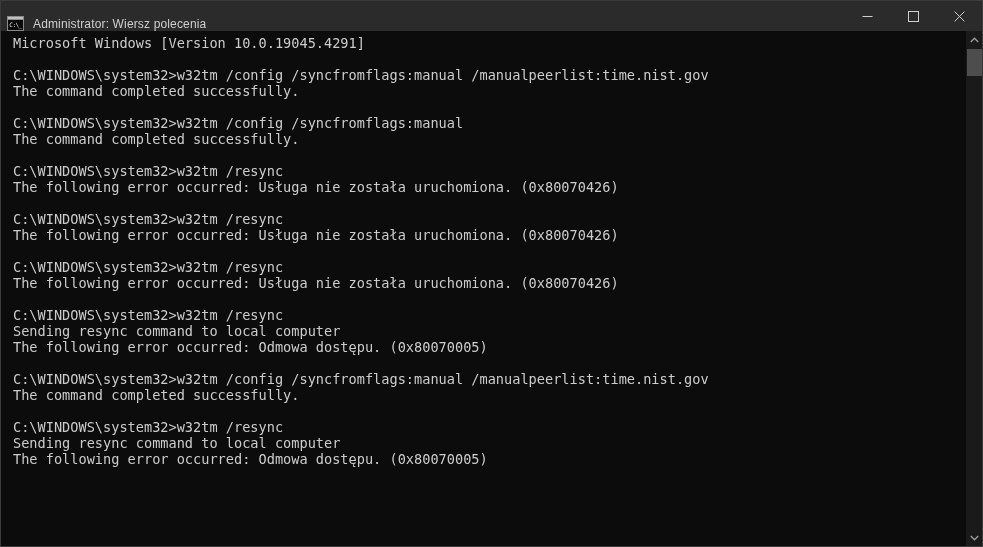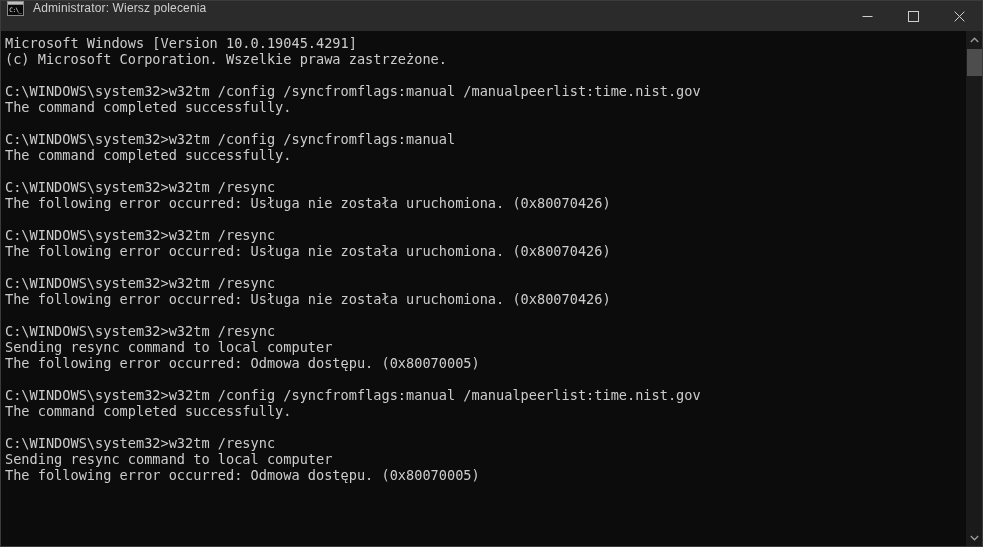--- a/index.html
+++ b/index.html
@@ -24,21 +24,21 @@
     overflow: hidden;
   }
 
   
   .titlebar {
     position: absolute;
     top: 0; left: 0; right: 0;
     height: 30px;
     background: #2b2b2b;
     display: flex;
-    align-items: flex-start;
+    align-items: flex-end;
     user-select: none;
   }
   .title-icon {
     width: 17px;
     height: 15px;
     margin-left: 6px;
     margin-right: 9px;
     flex: 0 0 auto;
     position: relative;
     background: #d8d8d8;
@@ -91,21 +91,21 @@
 
   
   .console {
     position: absolute;
     top: 30px;
     left: 0;
     right: 17px;
     bottom: 0;
     background: #0c0c0c;
     overflow: hidden;
-    padding: 4px 0 0 4px;
+    padding: 4px 0 0 12px;
     box-sizing: border-box;
   }
   .console-line {
     font-family: "DejaVu Sans Mono", monospace;
     font-size: 13.6px;
     line-height: 16px;
     color: #cccccc;
     white-space: pre;
     letter-spacing: 0px;
     height: 16px;
@@ -172,21 +172,20 @@
         <svg width="11" height="11" viewBox="0 0 11 11" aria-hidden="true">
           <line x1="0.6" y1="0.6" x2="10.4" y2="10.4" stroke="#cfcfcf" stroke-width="1"></line>
           <line x1="10.4" y1="0.6" x2="0.6" y2="10.4" stroke="#cfcfcf" stroke-width="1"></line>
         </svg>
       </div>
     </div>
   </div>
 
   <div class="console" id="console-output">
       <div class="console-line">Microsoft Windows [Version 10.0.19045.4291]</div>
-      <div class="console-line">(c) Microsoft Corporation. Wszelkie prawa zastrzeżone.</div>
       <div class="console-line blank">&nbsp;</div>
       <div class="console-line">C:\WINDOWS\system32&gt;w32tm /config /syncfromflags:manual /manualpeerlist:time.nist.gov</div>
       <div class="console-line">The command completed successfully.</div>
       <div class="console-line blank">&nbsp;</div>
       <div class="console-line">C:\WINDOWS\system32&gt;w32tm /config /syncfromflags:manual</div>
       <div class="console-line">The command completed successfully.</div>
       <div class="console-line blank">&nbsp;</div>
       <div class="console-line">C:\WINDOWS\system32&gt;w32tm /resync</div>
       <div class="console-line">The following error occurred: Usługa nie została uruchomiona. (0x80070426)</div>
       <div class="console-line blank">&nbsp;</div>

